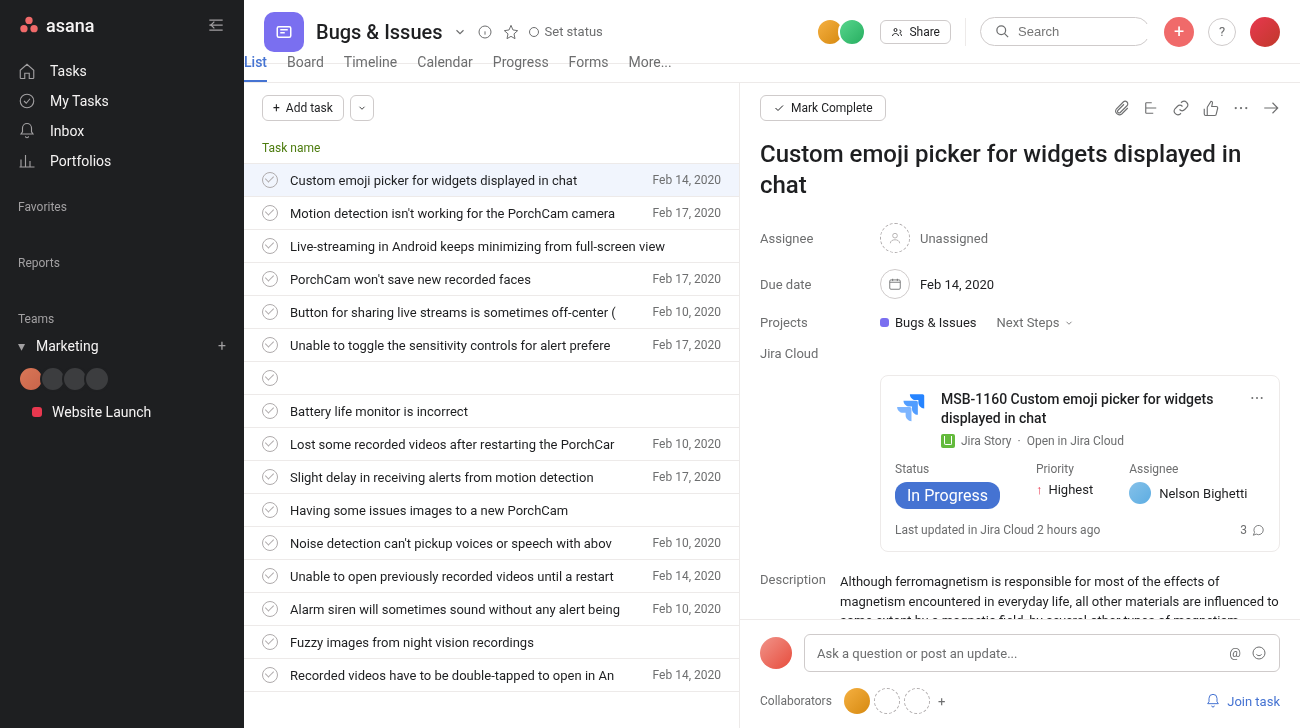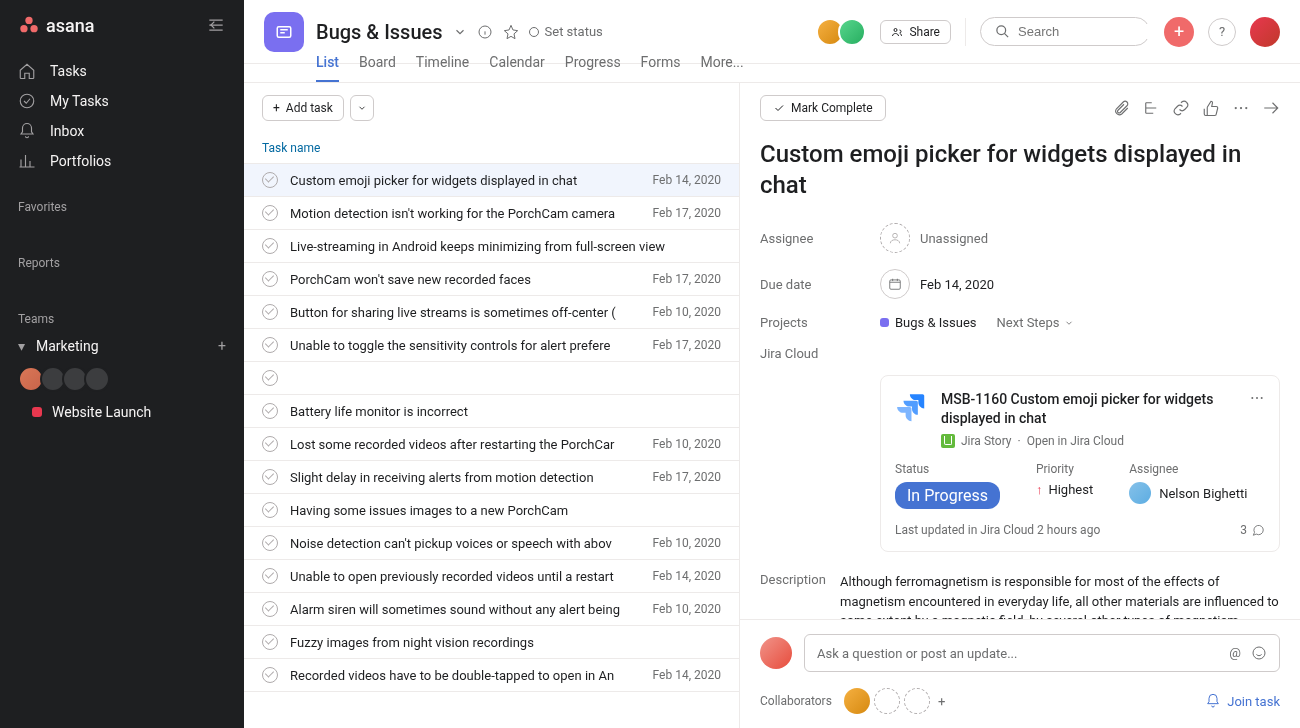--- a/index.html
+++ b/index.html
@@ -26,42 +26,42 @@
 .project-item { display: flex; align-items: center; gap: 10px; padding: 6px 18px 6px 32px; font-size: 14px; cursor: pointer; }
 .project-item .dot { width: 10px; height: 10px; border-radius: 3px; background: #e8384f; }
 .main { flex: 1; display: flex; flex-direction: column; min-width: 0; }
 .topbar { height: 64px; display: flex; align-items: center; padding: 0 20px; gap: 12px; border-bottom: 1px solid #edeae9; }
 .project-icon { width: 40px; height: 40px; border-radius: 10px; background: #7a6ff0; display: flex; align-items: center; justify-content: center; color: #fff; }
 .project-title-row { display: flex; align-items: center; gap: 10px; }
 .project-title { font-size: 20px; font-weight: 500; }
 .ic-btn { color: #6d6e6f; cursor: pointer; display: flex; }
 .set-status { display: flex; align-items: center; gap: 6px; color: #6d6e6f; cursor: pointer; font-size: 13px; }
 .set-status .status-dot { width: 10px; height: 10px; border: 1px solid #6d6e6f; border-radius: 50%; }
-.tabs { display: flex; gap: 20px; padding-left: 72px; margin-top: -18px; border-bottom: 1px solid #edeae9; font-size: 14px; flex-shrink: 0; }
+.tabs { display: flex; gap: 20px; margin-top: -18px; border-bottom: 1px solid #edeae9; font-size: 14px; flex-shrink: 0; }
 .tab { padding: 8px 0 10px; color: #6d6e6f; cursor: pointer; border-bottom: 2px solid transparent; }
 .tab.active { color: #4573d2; border-bottom-color: #4573d2; font-weight: 500; }
 .topbar-right { margin-left: auto; display: flex; align-items: center; gap: 14px; }
 .member-avatars { display: flex; }
 .member-avatars .a { width: 28px; height: 28px; border-radius: 50%; margin-left: -6px; border: 2px solid #fff; }
 .a1 { background: linear-gradient(135deg, #f5b041, #d68910); }
 .a2 { background: linear-gradient(135deg, #58d68d, #27ae60); }
 .share-btn { display: flex; align-items: center; gap: 6px; border: 1px solid #cfcbcb; border-radius: 6px; padding: 4px 10px; font-size: 12px; cursor: pointer; color: #1e1f21; }
 .divider-v { width: 1px; height: 28px; background: #edeae9; }
 .search-box { display: flex; align-items: center; gap: 8px; border: 1px solid #cfcbcb; border-radius: 16px; padding: 6px 14px; width: 170px; }
 .search-box input { border: none; outline: none; font-size: 13px; flex: 1; color: #1e1f21; }
 .search-box .sicon { color: #6d6e6f; }
 .add-global { width: 30px; height: 30px; border-radius: 50%; background: #f06a6a; color: #fff; display: flex; align-items: center; justify-content: center; font-size: 18px; cursor: pointer; }
 .help-btn { width: 28px; height: 28px; border-radius: 50%; border: 1px solid #cfcbcb; display: flex; align-items: center; justify-content: center; color: #6d6e6f; cursor: pointer; }
 .user-avatar { width: 30px; height: 30px; border-radius: 50%; background: linear-gradient(135deg, #e8384f, #c0392b); cursor: pointer; }
 .content { display: flex; flex: 1; min-height: 0; }
 .task-list-panel { flex: 1; min-width: 0; border-right: 1px solid #edeae9; display: flex; flex-direction: column; }
 .list-toolbar { padding: 12px 18px; display: flex; gap: 6px; }
 .add-task-btn { display: flex; align-items: center; gap: 6px; border: 1px solid #cfcbcb; border-radius: 6px; padding: 5px 10px; font-size: 12px; cursor: pointer; }
 .add-task-dd { border: 1px solid #cfcbcb; border-radius: 6px; padding: 5px 6px; cursor: pointer; display: flex; align-items: center; }
-.col-header { padding: 8px 18px; font-size: 12px; color: #0369a1; border-bottom: 1px solid #edeae9; }
+.col-header { padding: 8px 18px; font-size: 12px; color: #4d7c0f; border-bottom: 1px solid #edeae9; }
 .task-rows { overflow-y: auto; flex: 1; }
 .task-row { display: flex; align-items: center; gap: 12px; padding: 8px 18px; border-bottom: 1px solid #edeae9; cursor: pointer; font-size: 13px; }
 .task-row.selected { background: #f1f5fd; }
 .task-row .check { width: 16px; height: 16px; border: 1.5px solid #afabac; border-radius: 50%; flex-shrink: 0; position: relative; }
 .task-row .check::after { content: ''; position: absolute; left: 4px; top: 1px; width: 4px; height: 7px; border-right: 1.5px solid #afabac; border-bottom: 1.5px solid #afabac; transform: rotate(45deg); }
 .task-row .task-name { flex: 1; white-space: nowrap; overflow: hidden; text-overflow: ellipsis; }
 .task-row .task-date { font-size: 12px; color: #6d6e6f; flex-shrink: 0; }
 .detail-panel { width: 560px; flex-shrink: 0; display: flex; flex-direction: column; background: #fff; }
 .detail-toolbar { display: flex; align-items: center; padding: 12px 20px; gap: 12px; }
 .mark-complete { display: flex; align-items: center; gap: 6px; border: 1px solid #cfcbcb; border-radius: 6px; padding: 5px 12px; font-size: 12px; cursor: pointer; }

